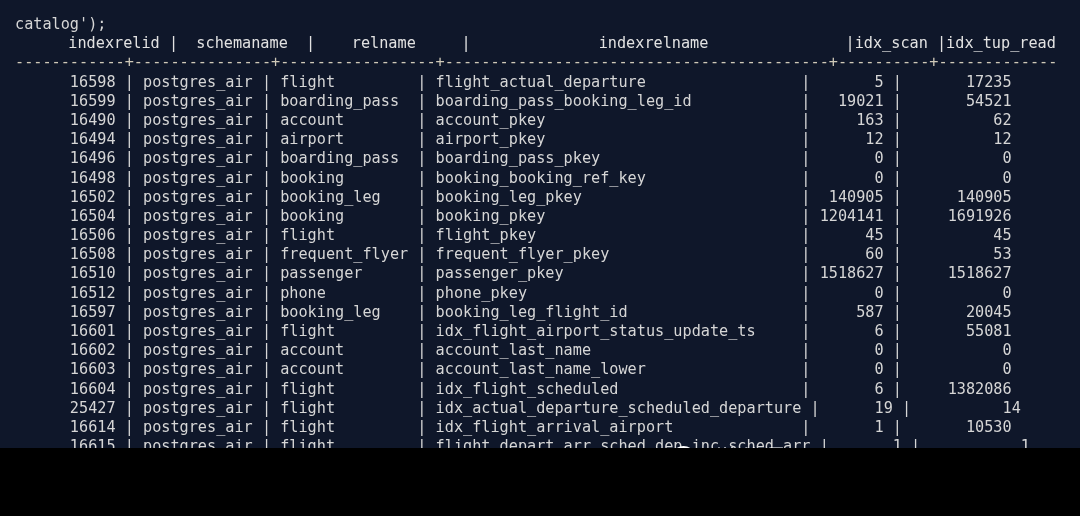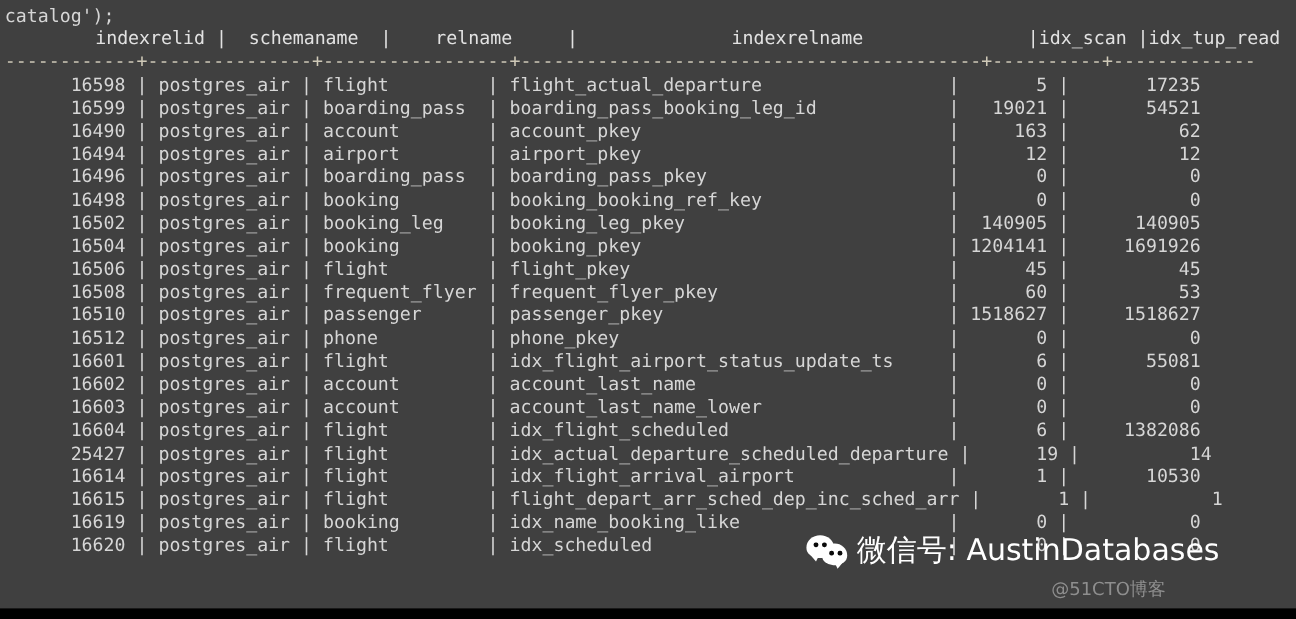--- a/index.html
+++ b/index.html
@@ -9,30 +9,30 @@
   }
   body {
     width: 1080px;
     height: 516px;
     overflow: hidden;
     font-family: "DejaVu Sans Mono", "Liberation Mono", monospace;
   }
   #terminal {
     position: relative;
     width: 1080px;
-    height: 507px;
-    background: #404040;
+    height: 448px;
+    background: #0f172a;
     color: #d6d6d6;
     font-family: "DejaVu Sans Mono", "Liberation Mono", monospace;
     font-size: 15.2px;
     line-height: 19.2px;
     letter-spacing: 0px;
     overflow: hidden;
     box-sizing: border-box;
-    padding: 4px;
+    padding: 15px;
   }
   .tline {
     white-space: pre;
     font-family: "DejaVu Sans Mono", "Liberation Mono", monospace;
     height: 19.2px;
     margin: 0;
     padding: 0;
     color: #d6d6d6;
   }
   .tline.sep { color: #cfc9b8; }
@@ -130,20 +130,21 @@
       <div class="tline">      16490 | postgres_air | account        | account_pkey                            |     163 |          62</div>
       <div class="tline">      16494 | postgres_air | airport        | airport_pkey                            |      12 |          12</div>
       <div class="tline">      16496 | postgres_air | boarding_pass  | boarding_pass_pkey                      |       0 |           0</div>
       <div class="tline">      16498 | postgres_air | booking        | booking_booking_ref_key                 |       0 |           0</div>
       <div class="tline">      16502 | postgres_air | booking_leg    | booking_leg_pkey                        |  140905 |      140905</div>
       <div class="tline">      16504 | postgres_air | booking        | booking_pkey                            | 1204141 |     1691926</div>
       <div class="tline">      16506 | postgres_air | flight         | flight_pkey                             |      45 |          45</div>
       <div class="tline">      16508 | postgres_air | frequent_flyer | frequent_flyer_pkey                     |      60 |          53</div>
       <div class="tline">      16510 | postgres_air | passenger      | passenger_pkey                          | 1518627 |     1518627</div>
       <div class="tline">      16512 | postgres_air | phone          | phone_pkey                              |       0 |           0</div>
+      <div class="tline">      16597 | postgres_air | booking_leg    | booking_leg_flight_id                   |     587 |       20045</div>
       <div class="tline">      16601 | postgres_air | flight         | idx_flight_airport_status_update_ts     |       6 |       55081</div>
       <div class="tline">      16602 | postgres_air | account        | account_last_name                       |       0 |           0</div>
       <div class="tline">      16603 | postgres_air | account        | account_last_name_lower                 |       0 |           0</div>
       <div class="tline">      16604 | postgres_air | flight         | idx_flight_scheduled                    |       6 |     1382086</div>
       <div class="tline">      25427 | postgres_air | flight         | idx_actual_departure_scheduled_departure |      19 |          14</div>
       <div class="tline">      16614 | postgres_air | flight         | idx_flight_arrival_airport              |       1 |       10530</div>
       <div class="tline">      16615 | postgres_air | flight         | flight_depart_arr_sched_dep_inc_sched_arr |       1 |           1</div>
       <div class="tline">      16619 | postgres_air | booking        | idx_name_booking_like                   |       0 |           0</div>
       <div class="tline">      16620 | postgres_air | flight         | idx_scheduled                           |       0 |           0</div>
     </div>

